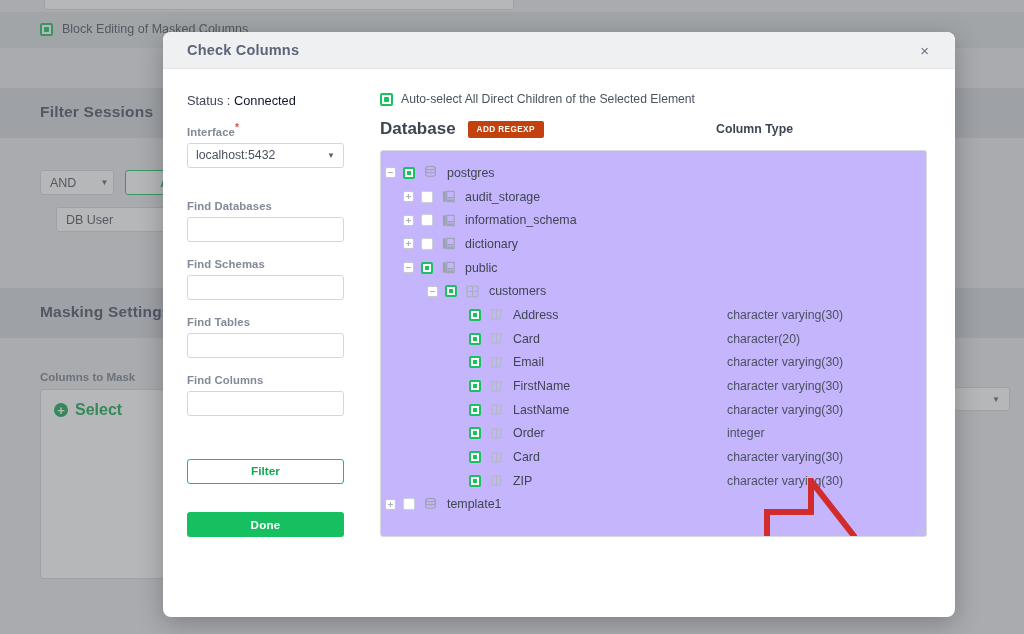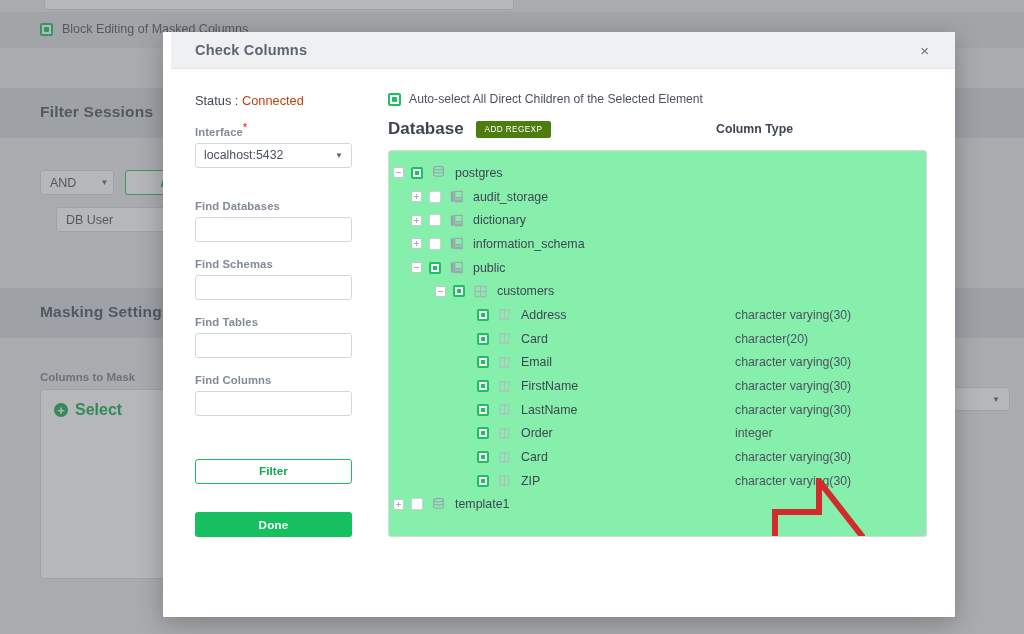--- a/index.html
+++ b/index.html
@@ -81,24 +81,23 @@
     position: absolute;
     border: 1px solid #d5d8dc; background: #fff; border-radius: 3px;
   }
 
   
   #modal {
     position: absolute;
     left: 163px; top: 32px;
     width: 792px; height: 585px;
     background: #ffffff;
-    border-radius: 1px;
+    border-radius: 8px;
     box-shadow: 0 6px 26px rgba(0,0,0,.26);
     overflow: hidden;
-    padding-left: 8px;
   }
   #modal-header {
     height: 37px;
     background: #eef0f2;
     border-bottom: 1px solid #e3e6e9;
     display: flex; align-items: center; justify-content: space-between;
     padding: 0 20px 0 24px;
   }
   #modal-title {
     font-size: 14.5px; font-weight: bold; color: #5c6478; letter-spacing: .2px;
@@ -107,21 +106,21 @@
     font-size: 15px; color: #6b7280; cursor: pointer; line-height: 1;
     padding: 4px 6px;
   }
   #modal-body { display: flex; padding: 0; height: calc(100% - 37px); }
 
   
   #left-pane {
     width: 205px; padding: 24px 24px 0 24px; flex: 0 0 auto;
   }
   .status-line { font-size: 12.8px; color: #3e4552; margin-bottom: 14px; }
-  .status-val { color: #c2410c; }
+  .status-val { color: #0f172a; }
   .field-label {
     font-size: 11.3px; font-weight: bold; color: #828a97;
     margin-bottom: 5px; letter-spacing: .1px;
   }
   .req-star { color: #e8453c; font-size: 10px; vertical-align: super; }
   .select-box {
     height: 25px; border: 1px solid #d3d7dd; border-radius: 3px;
     background: #fff; display: flex; align-items: center;
     justify-content: space-between; padding: 0 8px;
     font-size: 12.3px; color: #4b525e; margin-bottom: 16px;
@@ -154,32 +153,32 @@
   #right-pane { flex: 1 1 auto; padding: 23px 28px 0 12px; }
   #autoselect-row {
     display: flex; align-items: center; gap: 8px;
     font-size: 12.2px; color: #4b525e; margin-bottom: 13px;
   }
   #col-header-row {
     display: flex; align-items: center; margin-bottom: 11px;
   }
   .db-label { font-size: 17px; font-weight: bold; color: #3e4552; }
   .regexp-badge {
-    margin-left: 12px; background: #4d7c0f; color: #fff;
-    font-size: 8.2px; font-weight: normal; letter-spacing: .4px;
+    margin-left: 12px; background: #c2410c; color: #fff;
+    font-size: 8.2px; font-weight: bold; letter-spacing: .4px;
     padding: 4px 9px; border-radius: 2px; cursor: pointer;
   }
   .coltype-label {
     font-size: 12.3px; font-weight: bold; color: #3e4552;
     margin-left: auto; margin-right: 134px;
   }
 
   #tree-box {
     border: 1px solid #d6dade; border-radius: 3px;
-    background: #86efac; height: 387px; position: relative;
+    background: #c4b5fd; height: 387px; position: relative;
     padding: 10px 0 0 0; overflow: hidden;
   }
   .tree-row {
     display: flex; align-items: center; height: 23.7px;
     position: relative; font-size: 12.4px; color: #3f4653;
   }
   .tree-row .name { white-space: nowrap; }
   .tree-row .coltype {
     position: absolute; left: 346px;
     font-size: 12.3px; color: #4a5260; white-space: nowrap;
@@ -373,35 +372,35 @@
               <span class="exp plus"></span>
               <span class="cbx off"></span>
               <span class="ic">
                 <svg width="15" height="15" viewBox="0 0 16 16">
       <rect x="2" y="2.5" width="3.2" height="11" fill="#9aa3ad"></rect>
       <rect x="6.2" y="2.5" width="7.8" height="11" fill="none" stroke="#9aa3ad" stroke-width="1.2"></rect>
       <rect x="6.9" y="8.6" width="6.4" height="1.5" fill="#9aa3ad"></rect>
       <rect x="6.9" y="11.2" width="6.4" height="1.5" fill="#9aa3ad"></rect>
     </svg>
               </span>
-              <span class="name">dictionary</span>
+              <span class="name">information_schema</span>
             </div>
             <div class="tree-row">
               <span class="indent" style="width: 22px;"></span>
               <span class="exp plus"></span>
               <span class="cbx off"></span>
               <span class="ic">
                 <svg width="15" height="15" viewBox="0 0 16 16">
       <rect x="2" y="2.5" width="3.2" height="11" fill="#9aa3ad"></rect>
       <rect x="6.2" y="2.5" width="7.8" height="11" fill="none" stroke="#9aa3ad" stroke-width="1.2"></rect>
       <rect x="6.9" y="8.6" width="6.4" height="1.5" fill="#9aa3ad"></rect>
       <rect x="6.9" y="11.2" width="6.4" height="1.5" fill="#9aa3ad"></rect>
     </svg>
               </span>
-              <span class="name">information_schema</span>
+              <span class="name">dictionary</span>
             </div>
             <div class="tree-row">
               <span class="indent" style="width: 22px;"></span>
               <span class="exp"></span>
               <span class="cbx on"></span>
               <span class="ic">
                 <svg width="15" height="15" viewBox="0 0 16 16">
       <rect x="2" y="2.5" width="3.2" height="11" fill="#9aa3ad"></rect>
       <rect x="6.2" y="2.5" width="7.8" height="11" fill="none" stroke="#9aa3ad" stroke-width="1.2"></rect>
       <rect x="6.9" y="8.6" width="6.4" height="1.5" fill="#9aa3ad"></rect>

